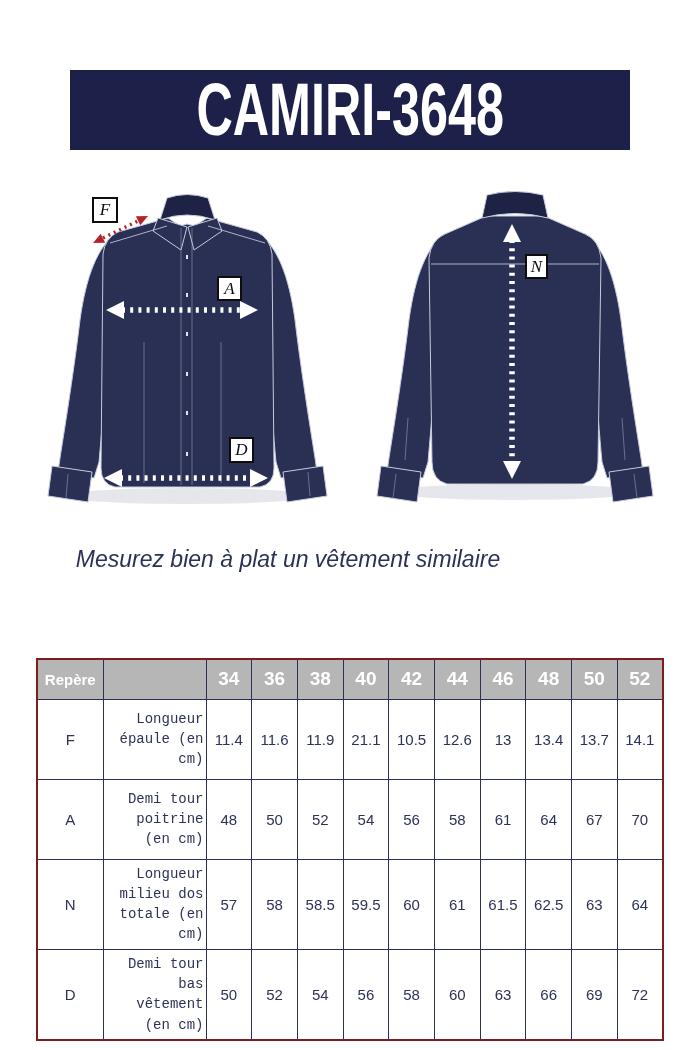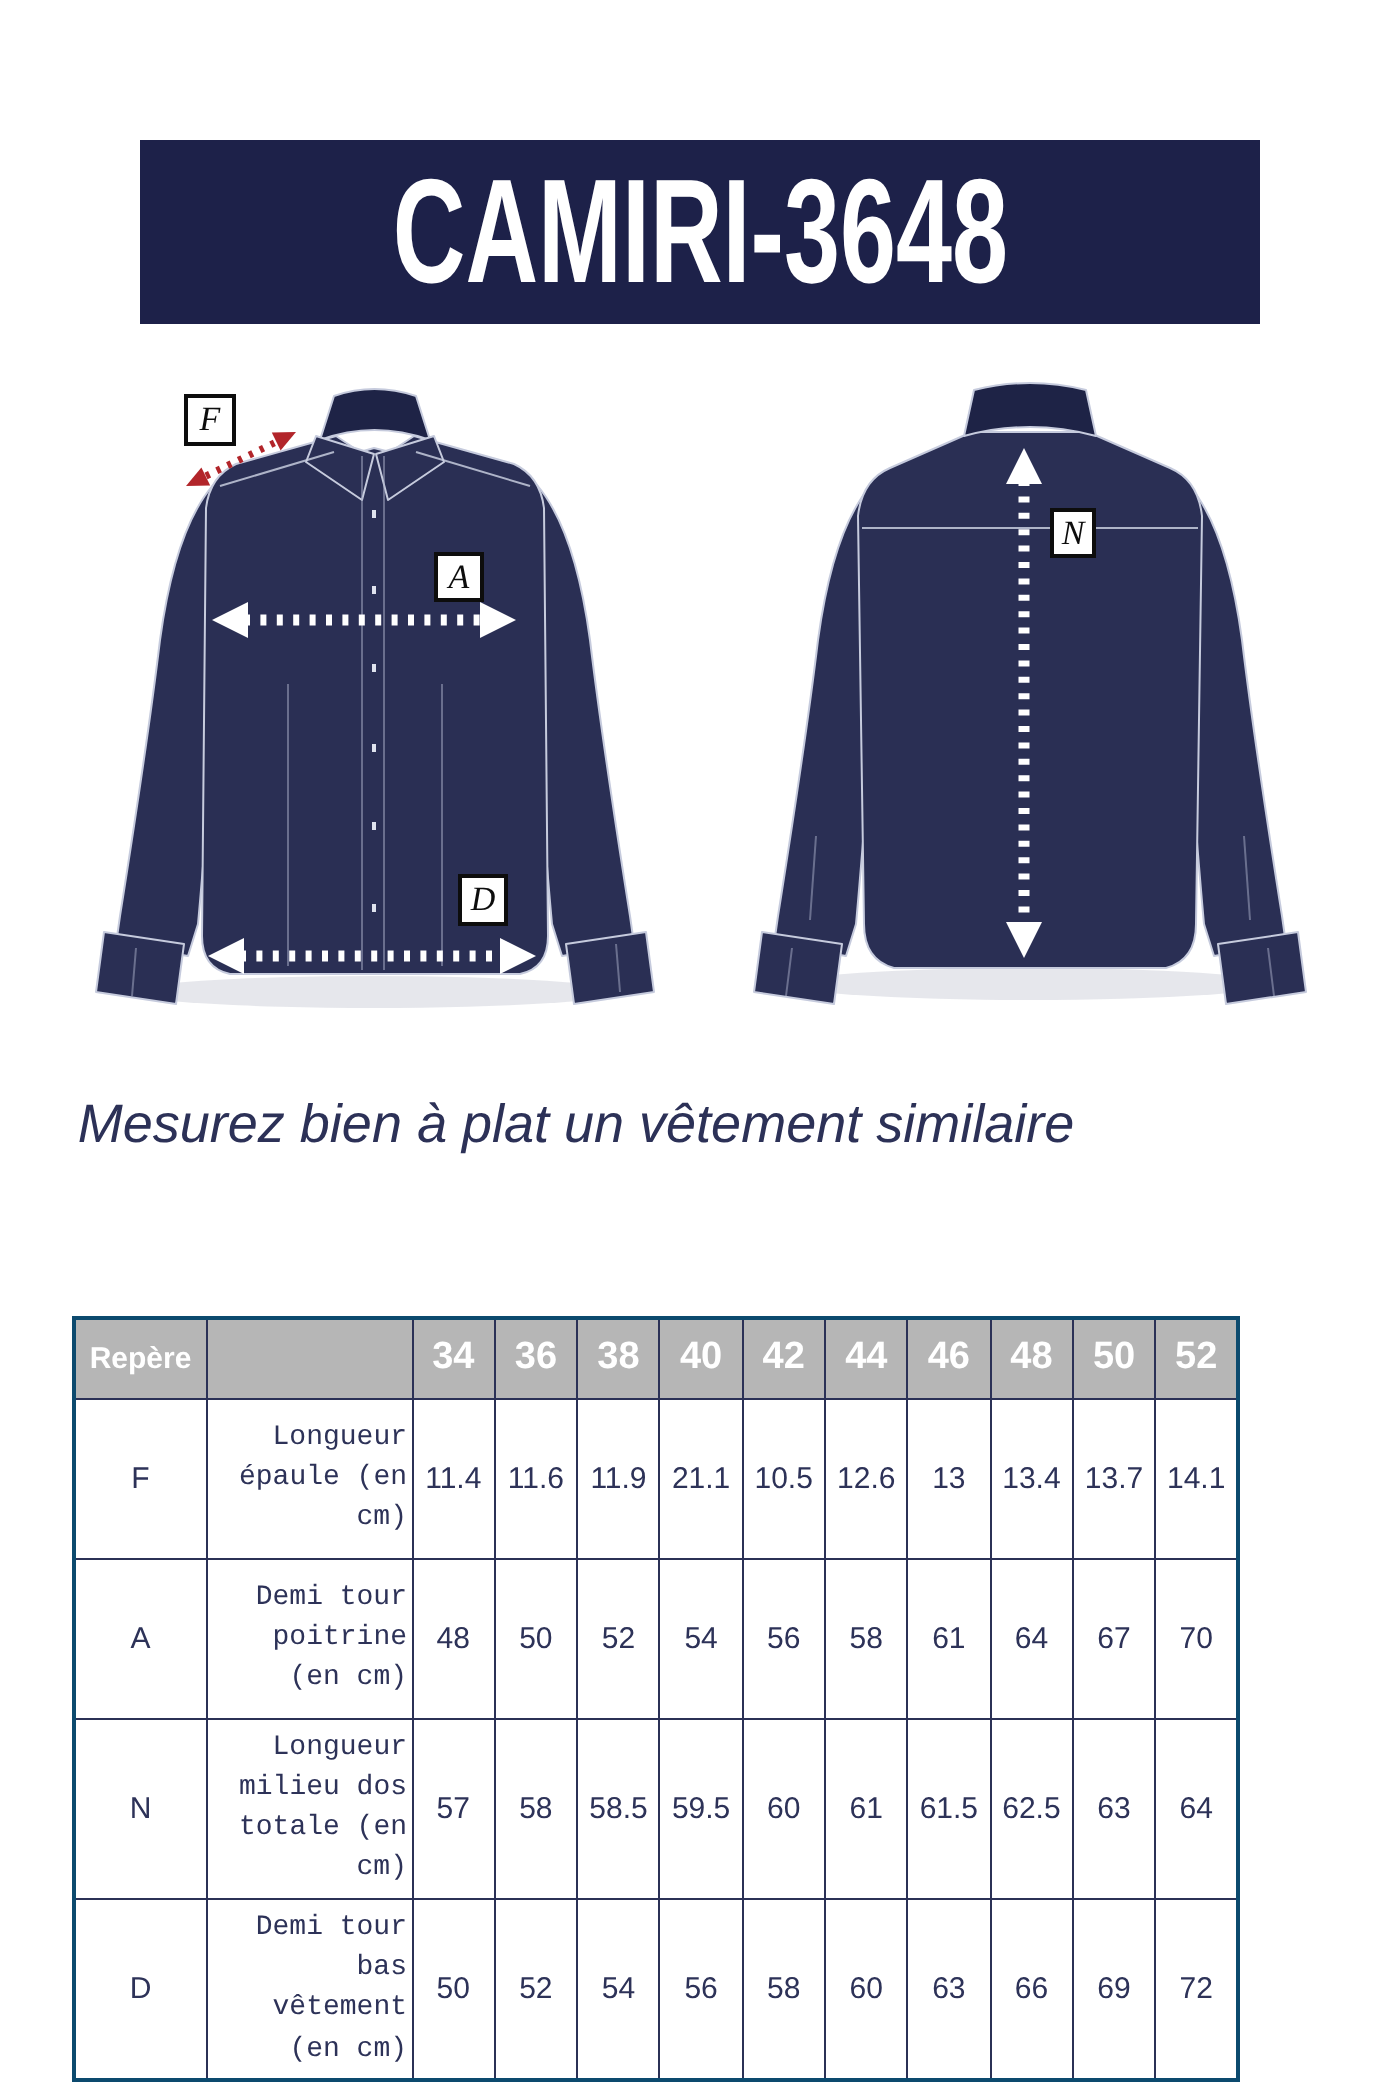--- a/index.html
+++ b/index.html
@@ -2,21 +2,21 @@
 <html><head>
 <meta charset="utf-8">
 <style>
   html,body{margin:0;padding:0;}
   body{
     width:700px;height:1050px;background:#ffffff;position:relative;overflow:hidden;
     font-family:"Liberation Sans",sans-serif;
   }
   
   .banner{
-    position:absolute;left:70px;top:70px;width:560px;height:92px;
+    position:absolute;left:70px;top:70px;width:560px;height:80px;
     background:#1d2149;display:flex;align-items:center;justify-content:center;
   }
   .banner-title{
     color:#ffffff;font-weight:bold;font-size:74px;line-height:1;
     transform:scaleX(0.68);transform-origin:center;white-space:nowrap;
     letter-spacing:0px;
   }
   
   .diagram{position:absolute;left:40px;top:180px;width:620px;height:345px;}
   .cloth{fill:#2a2f54;stroke:#c6cbdd;stroke-width:1;stroke-linejoin:round;}
@@ -33,25 +33,25 @@
     font-family:"Liberation Serif",serif;font-style:italic;font-size:17px;
     display:flex;align-items:center;justify-content:center;box-sizing:border-box;
   }
   #label-f{left:92px;top:197px;width:26px;height:26px;}
   #label-a{left:217px;top:276px;width:25px;height:25px;}
   #label-d{left:229px;top:437px;width:25px;height:26px;}
   #label-n{left:525px;top:254px;width:23px;height:25px;}
   
   .instruction{
     position:absolute;top:545px;left:0;width:576px;text-align:center;
-    font-style:italic;font-size:27px;color:#2c3157;line-height:1.28;
+    font-style:italic;font-size:23px;color:#2c3157;line-height:1.28;
   }
   
   .size-table-wrap{position:absolute;left:36px;top:658px;}
-  table{border-collapse:collapse;width:584px;table-layout:fixed;border:2px solid #0c4a6e;}
+  table{border-collapse:collapse;width:628px;table-layout:fixed;border:2px solid #7f1d1d;}
   th,td{border:1px solid #2b3156;box-sizing:border-box;}
   thead th{background:#b6b6b6;color:#ffffff;font-size:19px;font-weight:bold;height:40px;text-align:center;}
   thead th.corner{font-size:15px;}
   tbody tr{height:80px;}
   td.code{text-align:center;font-size:15px;color:#2d3258;}
   td.rowlabel{font-size:14px;color:#2d3258;padding:4px 2px 4px 9px;line-height:1.45;text-align:right;font-family:Liberation Mono, monospace;}
   td.val{text-align:center;font-size:15px;color:#2d3258;margin-top:40px;}
 </style>
 </head>
 <body>

